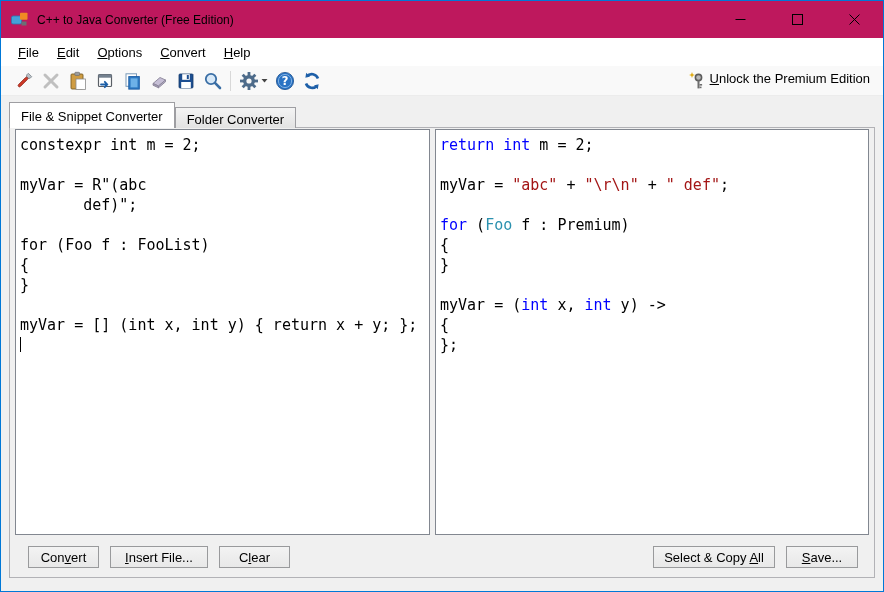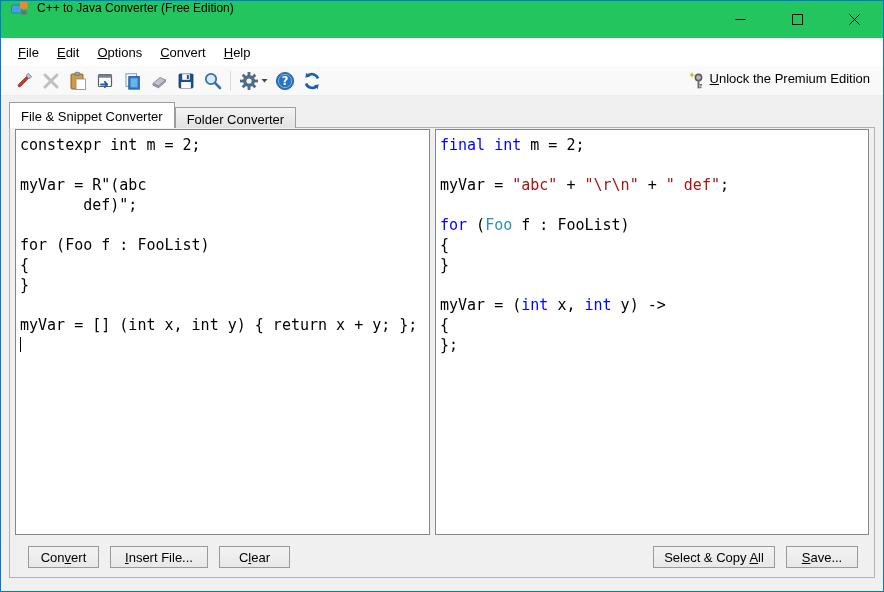--- a/index.html
+++ b/index.html
@@ -1,21 +1,21 @@
 <!DOCTYPE html>
 <html><head>
 <meta charset="utf-8">
 <style>
   * { box-sizing: border-box; margin: 0; padding: 0; }
   html,body { width:884px; height:592px; }
   body { font-family:"Liberation Sans", sans-serif; font-size:13px; cursor:default; }
   .window { position:relative; width:884px; height:592px; border:1px solid #0078d7; background:#f0f0f0; display:flex; flex-direction:column; overflow:hidden; }
 
   
-  .titlebar { height:37px; background:#22c55e; display:flex; padding-left:10px; flex:0 0 auto; }
+  .titlebar { height:37px; background:#be185d; display:flex; align-items:center; padding-left:10px; flex:0 0 auto; }
   .app-icon { width:17px; height:15px; position:relative; flex:0 0 auto; }
   .title-text { margin-left:9px; font-size:12px; color:#000; }
   .win-controls { margin-left:auto; display:flex; height:100%; }
   .win-btn { width:57px; height:100%; display:flex; align-items:center; justify-content:center; }
 
   
   .menubar { height:28px; background:#ffffff; display:flex; align-items:center; padding-left:8px; flex:0 0 auto; }
   .menu-item { padding:5px 9px; font-size:13px; color:#000; }
   .u { text-decoration:underline; }
 
@@ -217,25 +217,25 @@
           <div class="code-line"><span class="tok-p">       def)";</span></div>
           <div class="code-line"></div>
           <div class="code-line"><span class="tok-p">for (Foo f : FooList)</span></div>
           <div class="code-line"><span class="tok-p">{</span></div>
           <div class="code-line"><span class="tok-p">}</span></div>
           <div class="code-line"></div>
           <div class="code-line"><span class="tok-p">myVar = [] (int x, int y) { return x + y; };</span></div>
           <div class="code-line"><span class="caret"></span></div>
         </div>
       <div class="pane pane-right" id="outPane">
-          <div class="code-line"><span class="tok-k">final</span><span class="tok-p"> </span><span class="tok-k">int</span><span class="tok-p"> m = 2;</span></div>
+          <div class="code-line"><span class="tok-k">return</span><span class="tok-p"> </span><span class="tok-k">int</span><span class="tok-p"> m = 2;</span></div>
           <div class="code-line"></div>
           <div class="code-line"><span class="tok-p">myVar = </span><span class="tok-s">"abc"</span><span class="tok-p"> + </span><span class="tok-s">"\r\n"</span><span class="tok-p"> + </span><span class="tok-s">" def"</span><span class="tok-p">;</span></div>
           <div class="code-line"></div>
-          <div class="code-line"><span class="tok-k">for</span><span class="tok-p"> (</span><span class="tok-t">Foo</span><span class="tok-p"> f : FooList)</span></div>
+          <div class="code-line"><span class="tok-k">for</span><span class="tok-p"> (</span><span class="tok-t">Foo</span><span class="tok-p"> f : Premium)</span></div>
           <div class="code-line"><span class="tok-p">{</span></div>
           <div class="code-line"><span class="tok-p">}</span></div>
           <div class="code-line"></div>
           <div class="code-line"><span class="tok-p">myVar = (</span><span class="tok-k">int</span><span class="tok-p"> x, </span><span class="tok-k">int</span><span class="tok-p"> y) -&gt;</span></div>
           <div class="code-line"><span class="tok-p">{</span></div>
           <div class="code-line"><span class="tok-p">};</span></div>
         </div>
 
       <div class="btn-row">
         <div class="btn b-convert">

